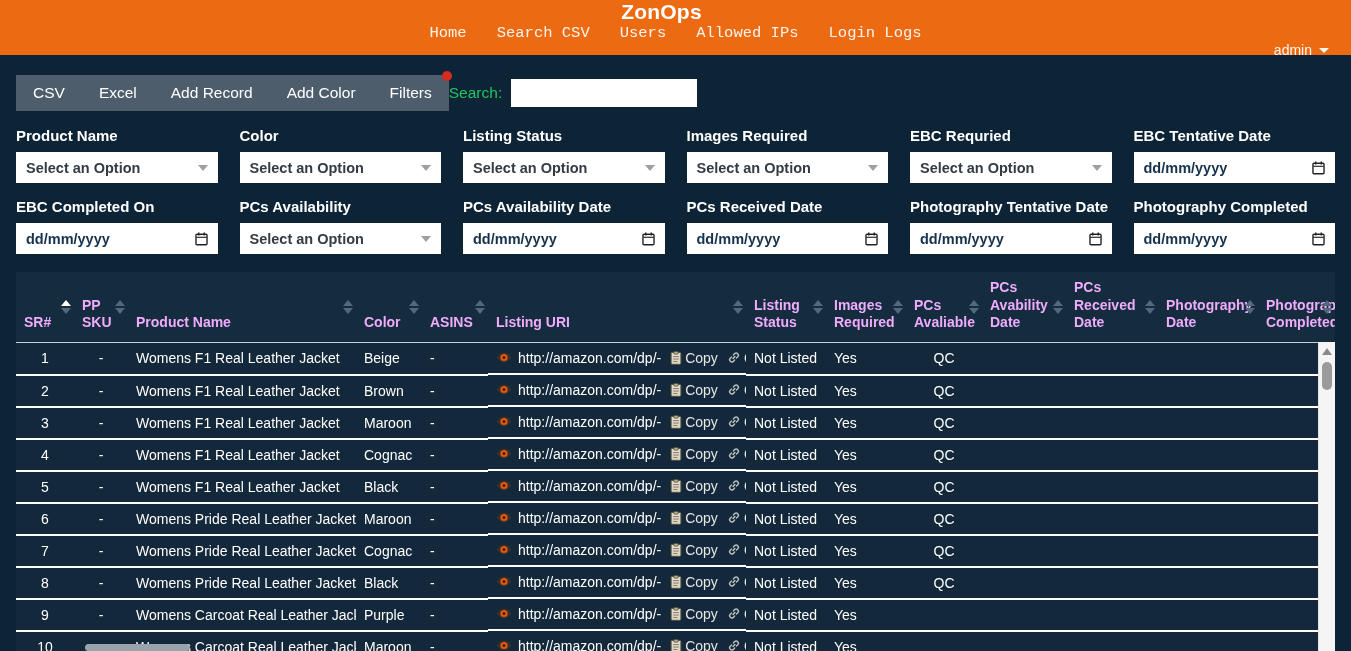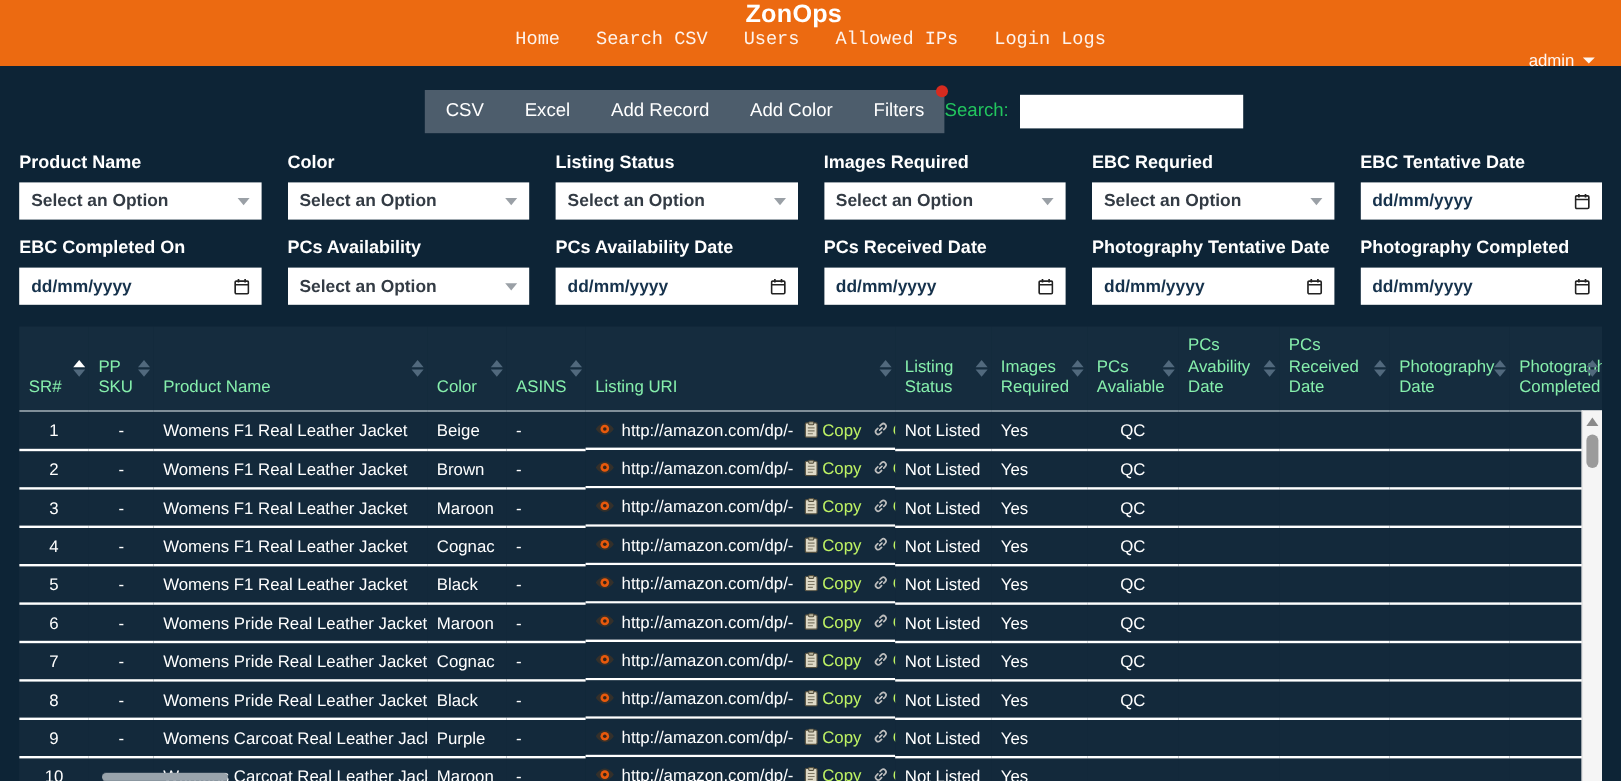--- a/index.html
+++ b/index.html
@@ -14,21 +14,21 @@
   .nav-link { color:rgba(255,255,255,.92); font-size:15.5px; text-decoration:none;
               background:none; border:none; cursor:pointer; font-family:inherit; }
   .nav-user { margin-left:auto; display:flex; align-items:center; gap:7px;
               color:rgba(255,255,255,.95); font-size:14px; cursor:pointer; }
   .caret-down { width:0; height:0; border-left:5px solid transparent;
                 border-right:5px solid transparent; border-top:5px solid rgba(255,255,255,.95); }
 
   
   .content { padding:0 16px; }
 
-  .toolbar-row { margin-top:20px; display:flex; align-items:center; justify-content:center;margin-left:39px; }
+  .toolbar-row { margin-top:20px; display:flex; align-items:center; justify-content:flex-start; }
   .action-bar { background:#4d5d6c; display:flex; align-items:stretch; }
   .bar-btn { position:relative; background:transparent; border:none; color:#fff;
              font-size:15.5px; padding:9px 17px; cursor:pointer; font-family:inherit; }
   .red-dot { position:absolute; top:-4px; right:-3px; width:10px; height:10px;
              border-radius:50%; background:#d62b1f; }
   .searchbox { display:flex; align-items:center; gap:9px; }
   .search-label { color:#22c55e; font-size:15.5px; }
   .search-input { width:186px; height:28px; border:none; background:#fff; outline:none;
                   padding:0 8px; font-size:14px; font-family:inherit; }
 
@@ -40,42 +40,42 @@
                     justify-content:space-between; padding:0 10px; cursor:pointer; }
   .fval { font-size:14.5px; font-weight:600; color:#333b44; }
   .fdate .fval { color:#16324c; }
   .sel-caret { width:0; height:0; border-left:5px solid transparent;
                border-right:5px solid transparent; border-top:6px solid #9aa0a6; }
   .cal svg { display:block; }
 
   
   .table-wrap { position:relative; margin-top:18px; height:389px; overflow:hidden; background:#13293b; }
   table { width:100%; border-collapse:collapse; table-layout:fixed; }
-  thead th { background:#152c3e; color:#86efac; font-size:14px; font-weight:normal;
+  thead th { background:#152c3e; color:#f0abfc; font-size:14px; font-weight:bold;
              text-align:left; vertical-align:bottom; height:70px; padding:6px 8px 10px 8px;
              position:relative; line-height:1.25; border-bottom:1px solid #c9d2d8; }
   th .sort { position:absolute; right:3px; top:50%; transform:translateY(-50%);
              display:flex; flex-direction:column; align-items:center; gap:2px; cursor:pointer; }
   .arr-up { width:0; height:0; border-left:5px solid transparent; border-right:5px solid transparent;
             border-bottom:6px solid #51697d; }
   .arr-down { width:0; height:0; border-left:5px solid transparent; border-right:5px solid transparent;
               border-top:6px solid #51697d; }
   .sort.asc .arr-up { border-bottom-color:#fff; }
   tbody td { color:#fff; font-size:14px; height:32px; padding:4px 8px;
              border-bottom:2px solid #ffffff; white-space:nowrap; overflow:hidden; background:#13293b; }
   td.cell-sr, td.cell-pp_sku, td.cell-pcs_avaliable { text-align:center; }
   th:nth-child(1){width:58px;} th:nth-child(2){width:54px;} th:nth-child(3){width:228px;}
   th:nth-child(4){width:66px;} th:nth-child(5){width:66px;} th:nth-child(6){width:258px;}
   th:nth-child(7){width:80px;} th:nth-child(8){width:80px;} th:nth-child(9){width:76px;}
   th:nth-child(10){width:84px;} th:nth-child(11){width:92px;} th:nth-child(12){width:100px;}
   .cell-uri { display:flex; align-items:center; gap:4px; }
   .icon-eye svg, .mini-btn svg { display:block; }
   .icon-eye { margin-right:2px; cursor:pointer; }
   .mini-btn { display:inline-flex; align-items:center; gap:3px; margin-left:5px;
-              color:#bef264; cursor:pointer; }
+              color:#e5e5e5; cursor:pointer; }
 
   
   .vscroll { position:absolute; top:70px; right:0; bottom:0; width:17px;
              background:#f5f5f5; border-left:1px solid #e2e2e2; }
   .vs-up { position:absolute; top:6px; left:3px; width:0; height:0;
            border-left:5.5px solid transparent; border-right:5.5px solid transparent;
            border-bottom:7px solid #8a8a8a; cursor:pointer; }
   .vs-thumb { position:absolute; top:20px; left:3px; width:10px; height:28px;
               background:#9b9b9b; border-radius:6px; cursor:pointer; }
   .hthumb { position:fixed; left:85px; bottom:0; width:105px; height:7px;

